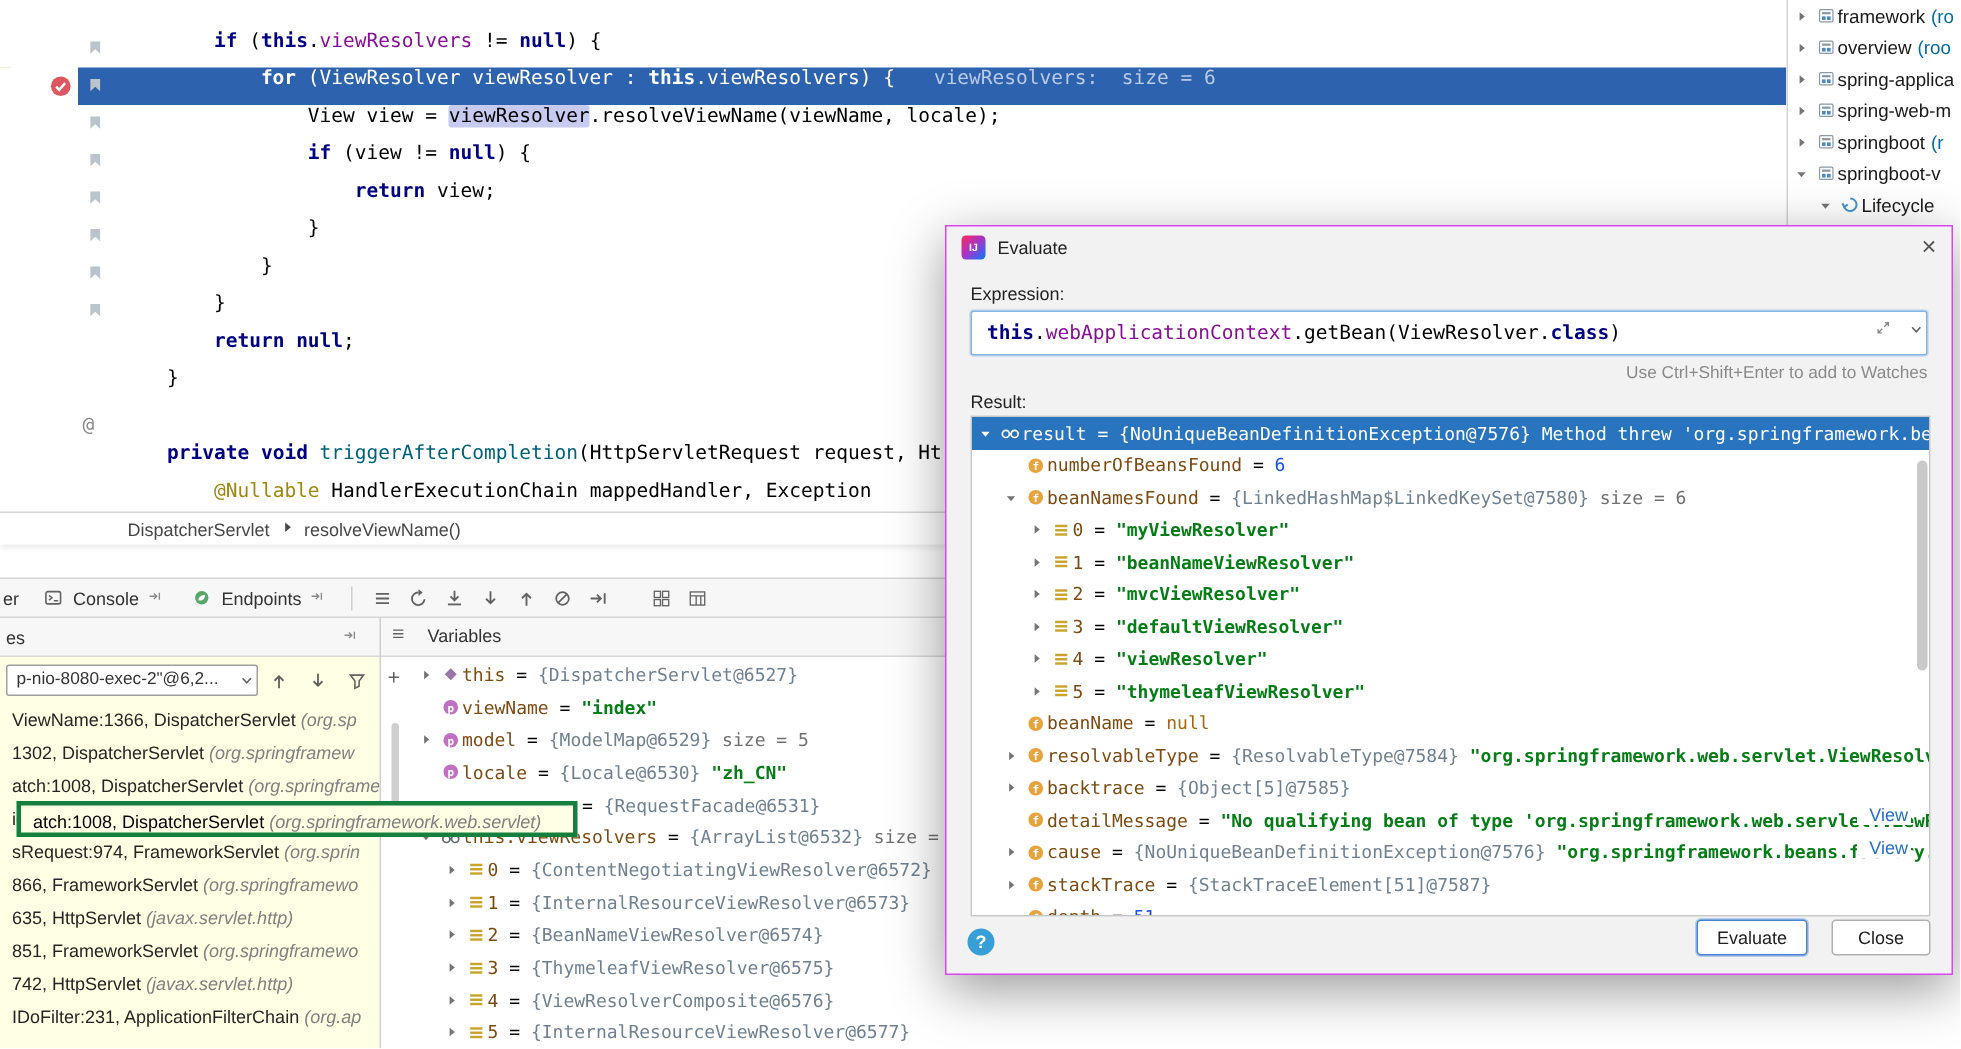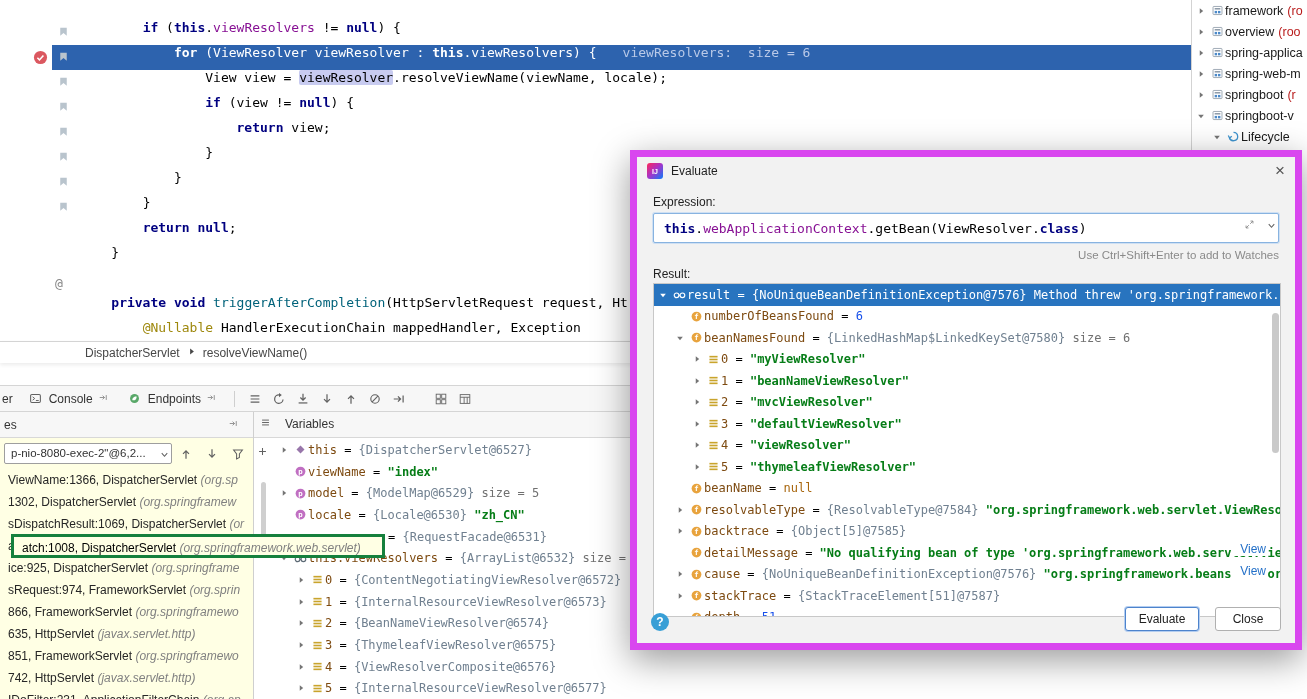--- a/index.html
+++ b/index.html
@@ -69,21 +69,21 @@
   .v-name{color:#7d4a10}
   .v-eq{color:#000}
   .v-ref{color:#708090}
   .v-str{color:#067d17;font-weight:bold}
   .v-num{color:#1750eb}
   .v-null{color:#a8660d}
   .v-size{color:#707070}
   .v-err{color:#e8e8e8}
 
   
-  #dialog{position:absolute;left:630px;top:150px;width:672px;height:500px;background:#f2f2f2;border:7px solid #d946ef;box-shadow:0 10px 34px rgba(0,0,0,.4);z-index:50}
+  #dialog{position:absolute;left:630px;top:150px;width:672px;height:500px;background:#f2f2f2;border:1px solid #d946ef;box-shadow:0 10px 34px rgba(0,0,0,.4);z-index:50}
   #dlg-titlebar{height:28px;display:flex;align-items:center;padding:0 10px;gap:8px;color:#222}
   #ij-logo{width:16px;height:16px;border-radius:3px;background:linear-gradient(135deg,#fe2857,#a833c9 48%,#087cfa);display:inline-flex;align-items:center;justify-content:center;color:#fff;font-size:7px;font-weight:bold}
   #dlg-close{position:absolute;right:10px;top:3px;font-size:17px;color:#555;line-height:22px}
   .dlg-label{position:absolute;left:16px;color:#222}
   #lbl-expr{top:38px}
   #lbl-result{top:110px}
   #expr-box{position:absolute;left:16px;top:56px;right:16px;height:30px;background:#fff;border:1px solid #88b3e0;box-shadow:0 0 0 1px #cfe0f3;border-radius:2px;display:flex;align-items:center;padding:0 44px 0 10px;font:13px "DejaVu Sans Mono",monospace;white-space:pre;overflow:hidden}
   #expr-expand{position:absolute;right:40px;top:62px}
   #expr-dd{position:absolute;right:18px;top:63px}
   #watches-hint{position:absolute;right:16px;top:92px;color:#8a8a8a;font-size:11.5px}
@@ -95,21 +95,21 @@
   .view-link{position:absolute;right:12px;top:0;color:#2470c8;background:#fff;padding:0 2px 0 8px;font-family:"Liberation Sans",sans-serif}
   #dlg-scroll{position:absolute;right:16px;top:156px;width:7px;height:140px;background:#c9c9c9;border-radius:4px;z-index:55}
   #dlg-help{position:absolute;left:14px;bottom:12px;width:18px;height:18px;border-radius:50%;background:#389fd6;color:#fff;display:flex;align-items:center;justify-content:center;font-weight:bold;font-size:12px}
   .btn{position:absolute;bottom:12px;height:24px;background:#fff;border:1px solid #b0b0b0;border-radius:3px;font-size:12px;color:#222;display:flex;align-items:center;justify-content:center}
   #btn-evaluate{right:96px;width:74px;border:1px solid #4d83cc;box-shadow:0 0 0 1px #b3cdf0}
   #btn-close{right:14px;width:66px}
 
   
   #right-tree{position:absolute;left:1191px;top:0;width:112px;height:150px;background:#fff;border-left:1px solid #d3d3d3;overflow:hidden;z-index:10}
   .rt-row{display:flex;align-items:center;height:21px;white-space:nowrap;overflow:hidden;font-size:12.5px;color:#1a1a1a}
-  .rt-suffix{color:#b91c1c;margin-left:4px}
+  .rt-suffix{color:#0369a1;margin-left:4px}
 </style>
 </head>
 <body>
 
 <div id="root">
 
   <div id="editor">
     <div id="bp-strip"></div>
     <div id="code-lines">
         <div class="code-line"><span>        </span><span class="tk-k">if</span><span class="tk-t"> (</span><span class="tk-k">this</span><span class="tk-t">.</span><span class="tk-f">viewResolvers</span><span class="tk-t"> != </span><span class="tk-k">null</span><span class="tk-t">) {</span></div>
@@ -278,21 +278,20 @@
         </span>
       <span class="tbtn">
           <svg viewBox="0 0 16 16">
             <path d="M3 3.5h10L9.6 8v4l-3.2 1.6V8z" fill="none" stroke="#616161" stroke-width="1.2"></path>
           </svg>
         </span>
     </div>
     <div id="frames-list">
         <div class="frame-row"><span class="frame-m">ViewName:1366, DispatcherServlet </span><span class="frame-pkg">(org.sp</span></div>
         <div class="frame-row"><span class="frame-m">1302, DispatcherServlet </span><span class="frame-pkg">(org.springframew</span></div>
-        <div class="frame-row"><span class="frame-m">sDispatchResult:1069, DispatcherServlet </span><span class="frame-pkg">(or</span></div>
         <div class="frame-row"><span class="frame-m">atch:1008, DispatcherServlet </span><span class="frame-pkg">(org.springframework.web.servlet)</span></div>
         <div class="frame-row"><span class="frame-m">ice:925, DispatcherServlet </span><span class="frame-pkg">(org.springframe</span></div>
         <div class="frame-row"><span class="frame-m">sRequest:974, FrameworkServlet </span><span class="frame-pkg">(org.sprin</span></div>
         <div class="frame-row"><span class="frame-m">866, FrameworkServlet </span><span class="frame-pkg">(org.springframewo</span></div>
         <div class="frame-row"><span class="frame-m">635, HttpServlet </span><span class="frame-pkg">(javax.servlet.http)</span></div>
         <div class="frame-row"><span class="frame-m">851, FrameworkServlet </span><span class="frame-pkg">(org.springframewo</span></div>
         <div class="frame-row"><span class="frame-m">742, HttpServlet </span><span class="frame-pkg">(javax.servlet.http)</span></div>
         <div class="frame-row"><span class="frame-m">IDoFilter:231, ApplicationFilterChain </span><span class="frame-pkg">(org.ap</span></div>
       </div>
   </div>

